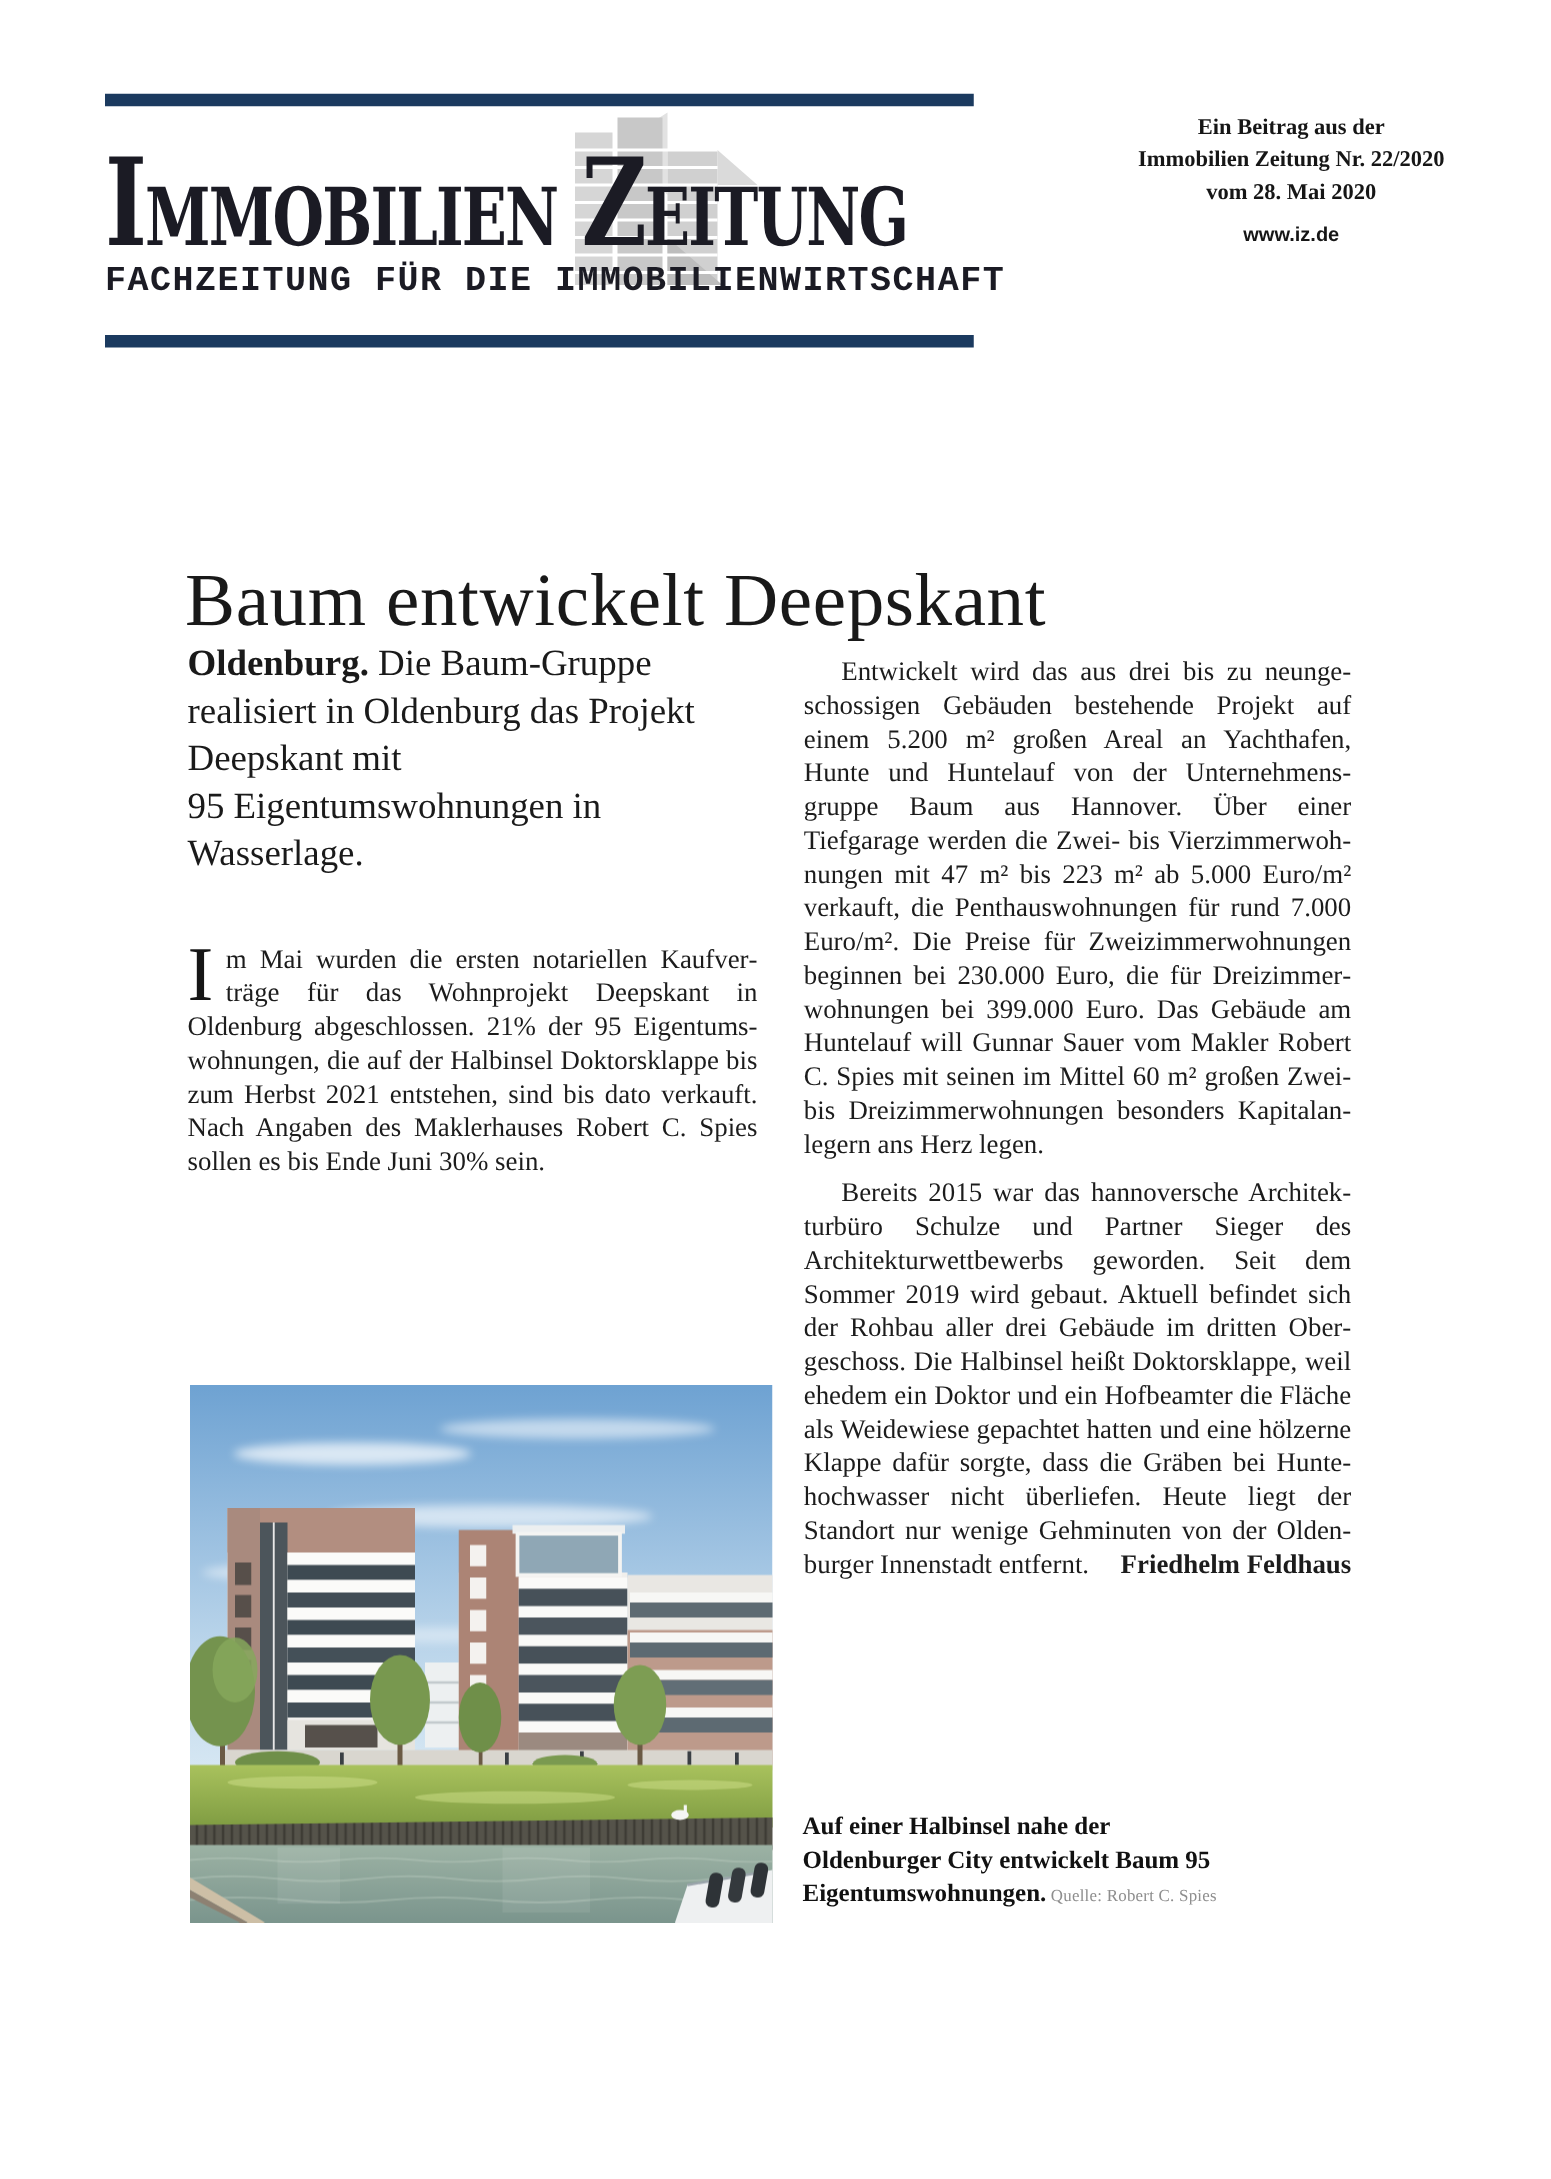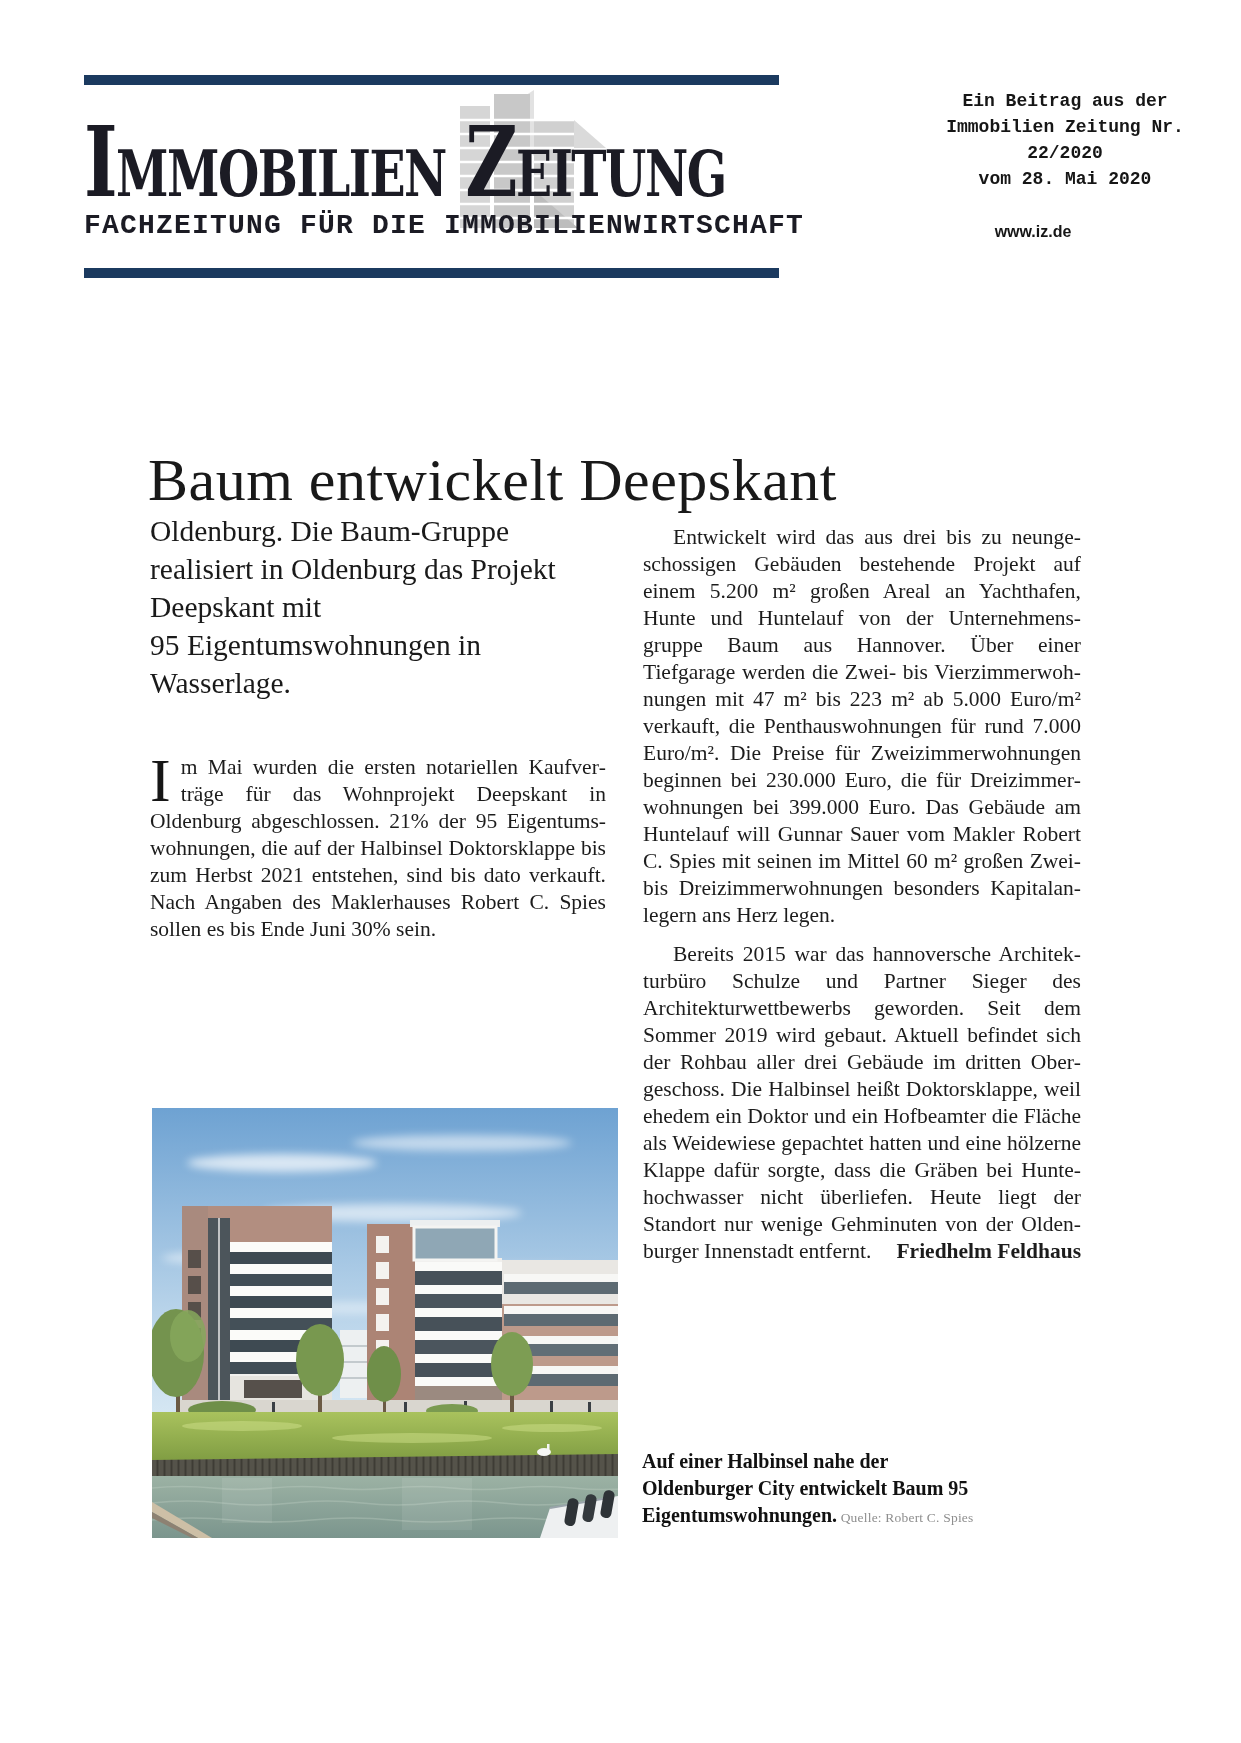--- a/index.html
+++ b/index.html
@@ -20,39 +20,39 @@
   }
   .logo-title .word{display:inline-block;text-transform:uppercase;}
   .logo-title .word::first-letter{font-size:97px;}
   .logo-title .w1{margin-right:26px;}
   .logo-sub{
     position:absolute;left:84px;top:210px;z-index:2;white-space:nowrap;
     font-family:Liberation Mono, monospace;font-weight:700;color:#1b1b24;
     font-size:28px;letter-spacing:1.2px;
   }
   .head-note{
-    position:absolute;left:915px;top:88px;width:300px;text-align:center;
-    font-family:Liberation Mono, monospace;font-weight:700;
+    position:absolute;left:883px;top:88px;width:300px;text-align:center;
+    font-family:Liberation Serif, serif;font-weight:700;
     font-size:18px;line-height:26px;color:#161616;
   }
   .head-site{
     position:absolute;left:883px;top:180px;width:300px;text-align:center;
-    font-family:"Liberation Sans",sans-serif;font-weight:700;font-size:16px;color:#161616;margin-top:43px;
+    font-family:"Liberation Sans",sans-serif;font-weight:700;font-size:16px;color:#161616;
   }
   
   .headline{
     position:absolute;left:148px;top:408px;width:950px;
     font-size:60px;line-height:64px;font-weight:400;color:#191919;
     letter-spacing:0.5px;white-space:nowrap;
   }
   .col-left{position:absolute;left:150px;top:512px;width:456px;}
   .lead{
     width:424px;font-size:29.5px;line-height:38px;color:#1a1a1a;text-align:left;
   }
-  .lead .loc{font-weight:400;}
+  .lead .loc{font-weight:700;}
   .intro{
     margin-top:52px;font-size:21.5px;line-height:27px;text-align:justify;
   }
   .dropcap{
     float:left;font-size:62px;line-height:48px;padding:2px 10px 0 0;font-weight:400;color:#161616;
   }
   .col-right{position:absolute;left:631px;top:512px;width:462px;}
   .col-right p{
     margin:12px;font-size:21.5px;line-height:27px;text-align:justify;text-indent:30px;
   }

